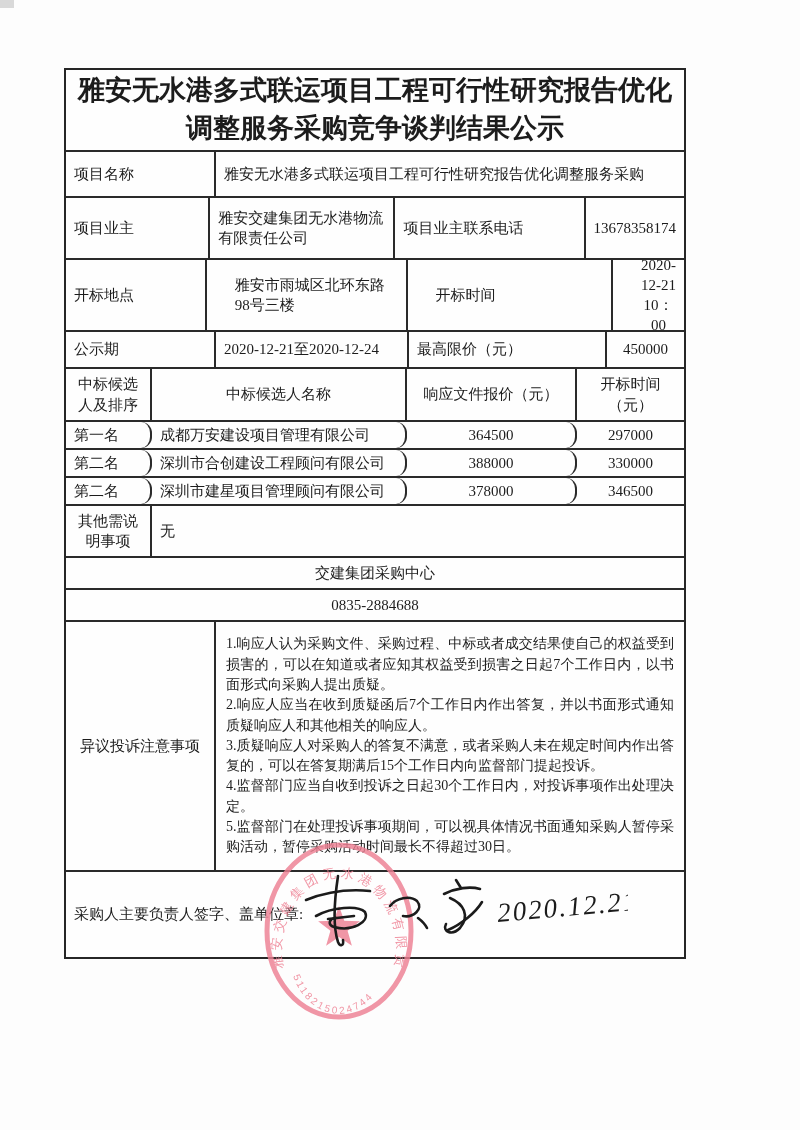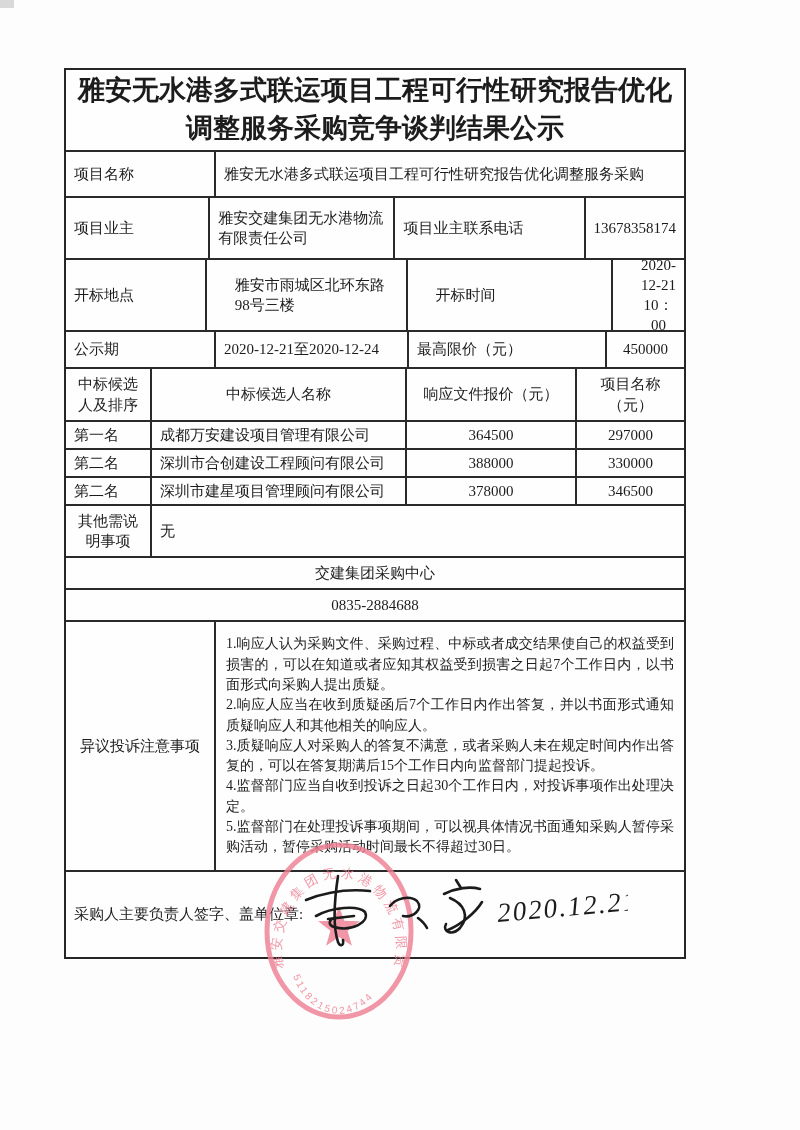--- a/index.html
+++ b/index.html
@@ -50,21 +50,21 @@
   .r-loc { height: 72px; gap: 20px; }
   .r-pub { height: 37px; }
 
   
   .cb1 { width: 86px; }
   .cb2 { width: 255px; }
   .cb3 { width: 170px; }
   .cb4 { flex: 1; }
   .r-chdr { height: 53px; }
   .r-cand { height: 28px; }
-  .r-cand .cell { padding-top: 2px; padding-bottom: 2px; }
+  .r-cand .cell { padding-top: 2px; padding-bottom: 2px; border-radius: 11px; }
 
   .r-other { height: 52px; }
   .r-sup { height: 64px; }
   .sup-label { width: 158px; }
   .sup-right { flex: 1; display: flex; flex-direction: column; padding: 0; border-right: none; align-items: stretch; }
   .sup-sub { flex: 1; display: flex; align-items: center; justify-content: center; text-align: center; }
   .sup-sub:first-child { border-bottom: 2px solid #2a2a2a; }
 
   .r-obj { height: 250px; }
   .obj-label { width: 150px; justify-content: center; text-align: center; }
@@ -119,21 +119,21 @@
       <div class="cell ca1">公示期</div>
       <div class="cell ca2">2020-12-21至2020-12-24</div>
       <div class="cell ca3">最高限价（元）</div>
       <div class="cell ca4 center">450000</div>
     </div>
 
     <div class="row r-chdr">
       <div class="cell cb1 center">中标候选人及排序</div>
       <div class="cell cb2 center">中标候选人名称</div>
       <div class="cell cb3 center">响应文件报价（元）</div>
-      <div class="cell cb4 center">项目名称（元）</div>
+      <div class="cell cb4 center">开标时间（元）</div>
     </div>
 
     <div class="row r-cand">
       <div class="cell cb1">第一名</div>
       <div class="cell cb2">成都万安建设项目管理有限公司</div>
       <div class="cell cb3 center">364500</div>
       <div class="cell cb4 center">297000</div>
     </div>
     <div class="row r-cand">
       <div class="cell cb1">第二名</div>

